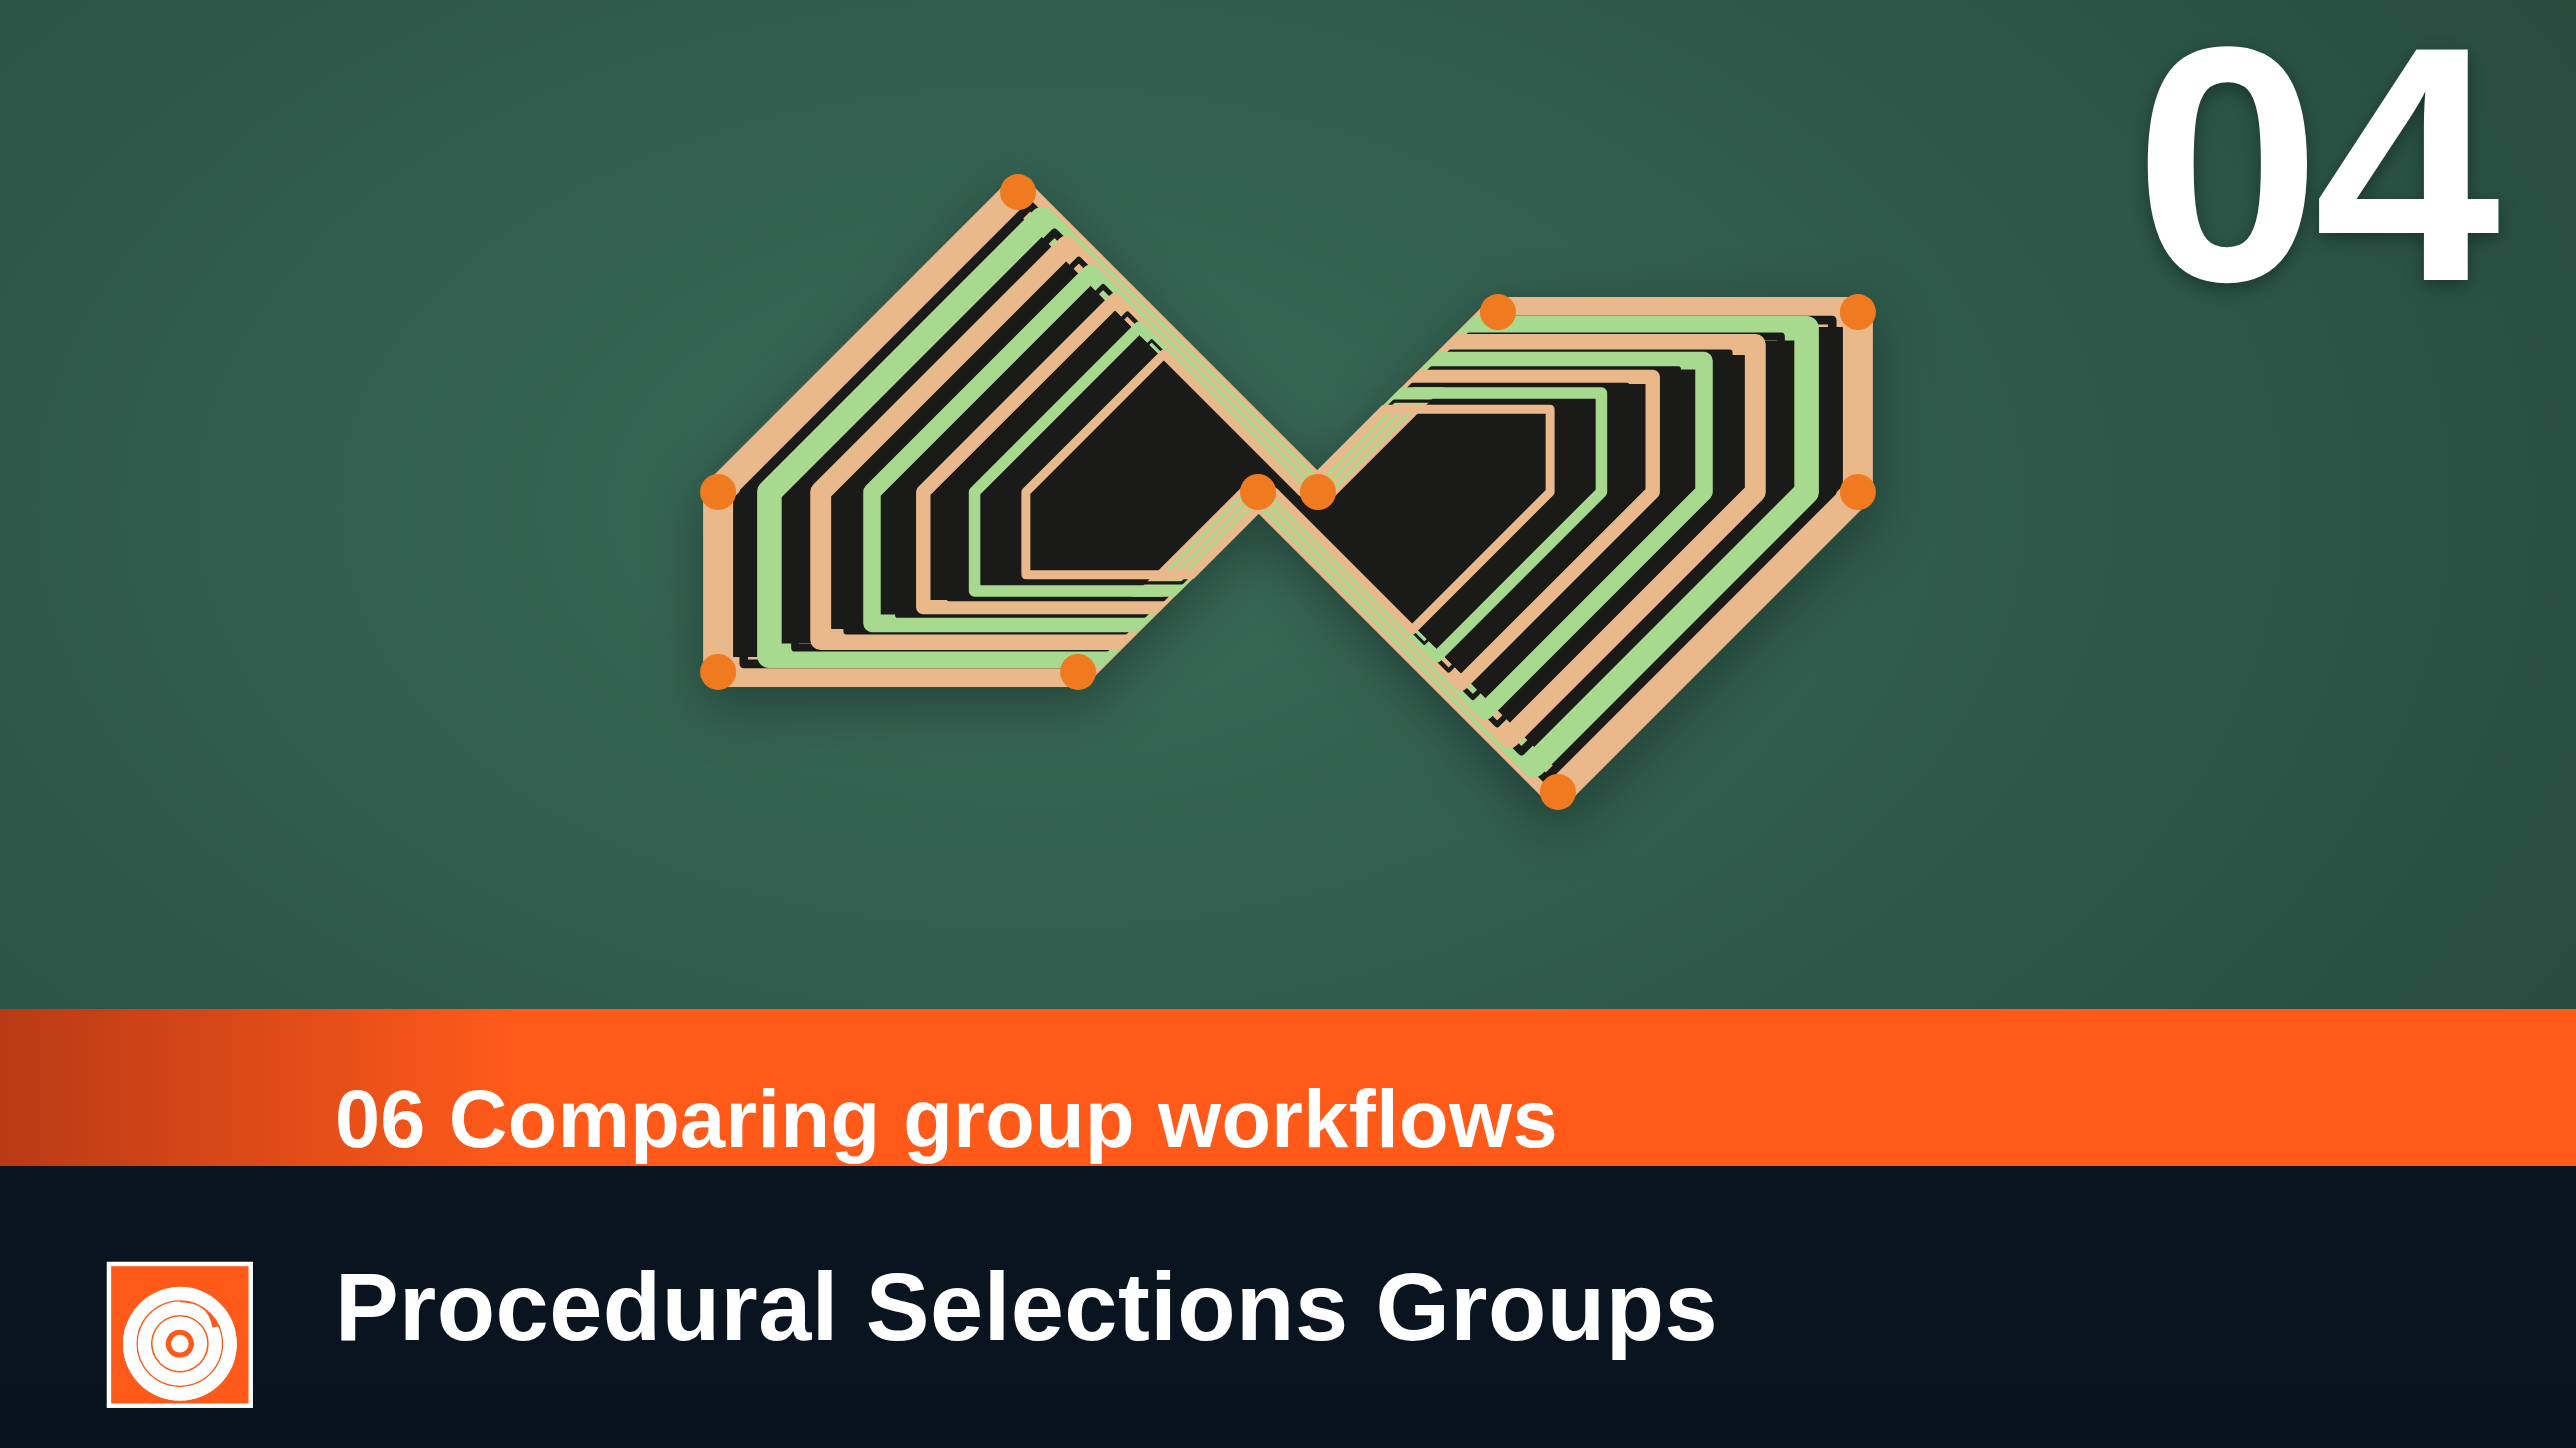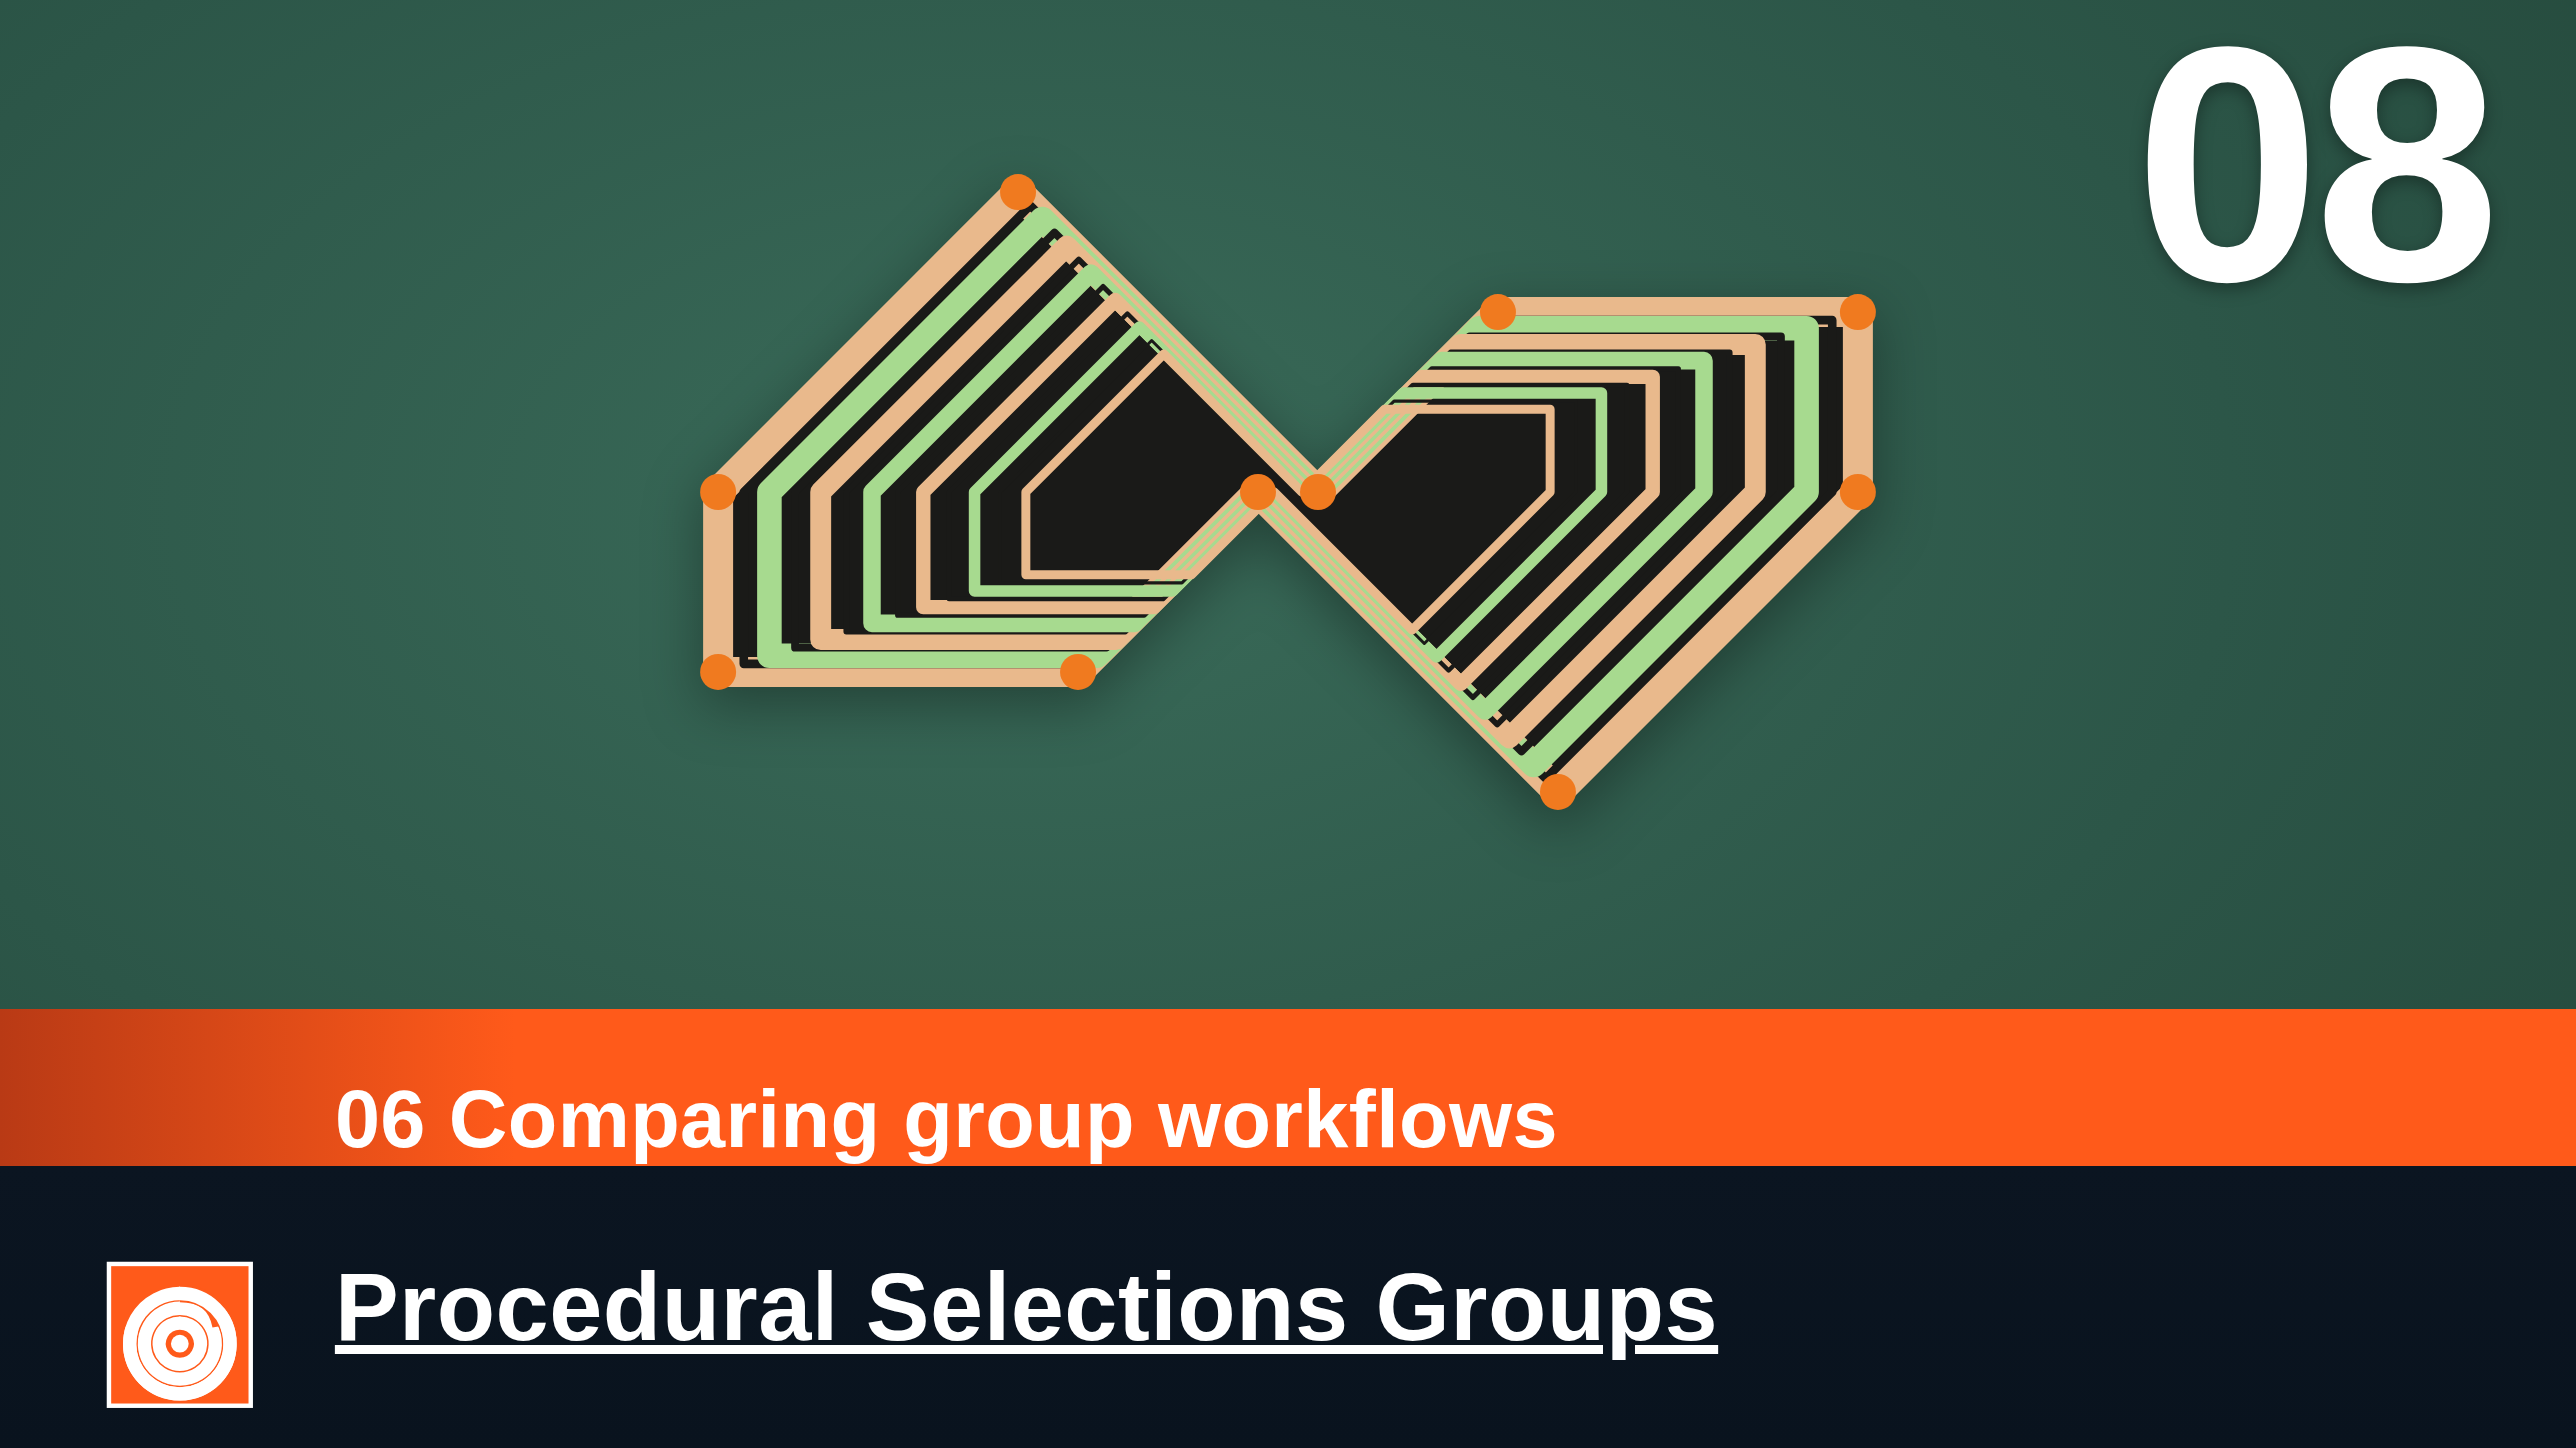--- a/index.html
+++ b/index.html
@@ -59,21 +59,20 @@
     bottom: 14%;
     width: 10.2vh;
     height: 10.2vh;
   }
   .course-title {
     color: #ffffff;
     font-weight: 700;
     font-size: 6.6vh;
     margin-left: 13%;
     letter-spacing: 0.005em;
-    text-decoration: underline;
   }
   .art {
     position: absolute;
     left: 50%;
     top: 34%;
     transform: translate(-50%, -50%);
     width: 62%;
     height: 58%;
   }
   .art svg { width: 100%; height: 100%; display: block; filter: drop-shadow(0 1.2vh 2vh rgba(0,0,0,0.35)); }
@@ -127,21 +126,21 @@
         <circle cx="880" cy="160" r="12"></circle>
         <circle cx="880" cy="280" r="12"></circle>
         <circle cx="680" cy="480" r="12"></circle>
         <circle cx="480" cy="280" r="12"></circle>
         <circle cx="360" cy="400" r="12"></circle>
         <circle cx="120" cy="400" r="12"></circle>
       </g>
     </svg>
   </div>
 
-  <div class="episode-number">08</div>
+  <div class="episode-number">04</div>
 
   <div class="orange-bar">
     <span class="orange-bar-text">06 Comparing group workflows</span>
   </div>
 
   <div class="dark-bar">
     <div class="logo-box">
       <svg viewBox="0 0 100 100" width="100%" height="100%">
         <rect x="2" y="2" width="96" height="96" fill="#ff5a1a" stroke="#ffffff" stroke-width="3"></rect>
         <g transform="translate(50 56)">

